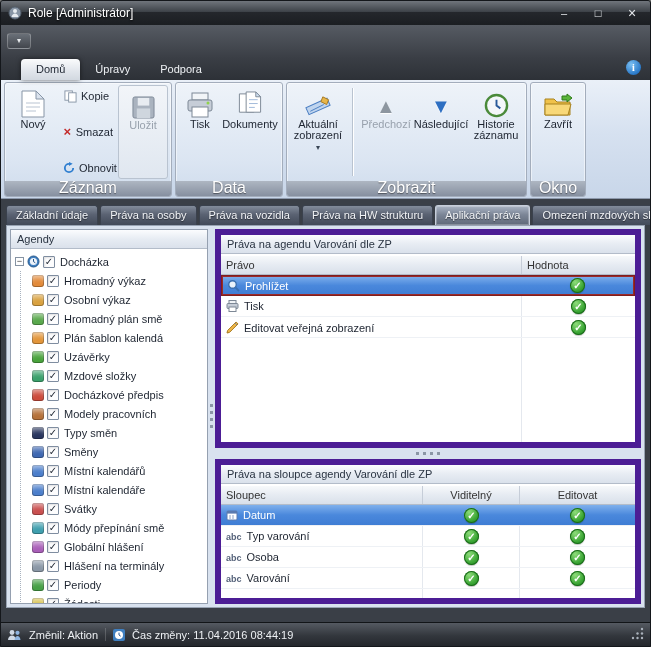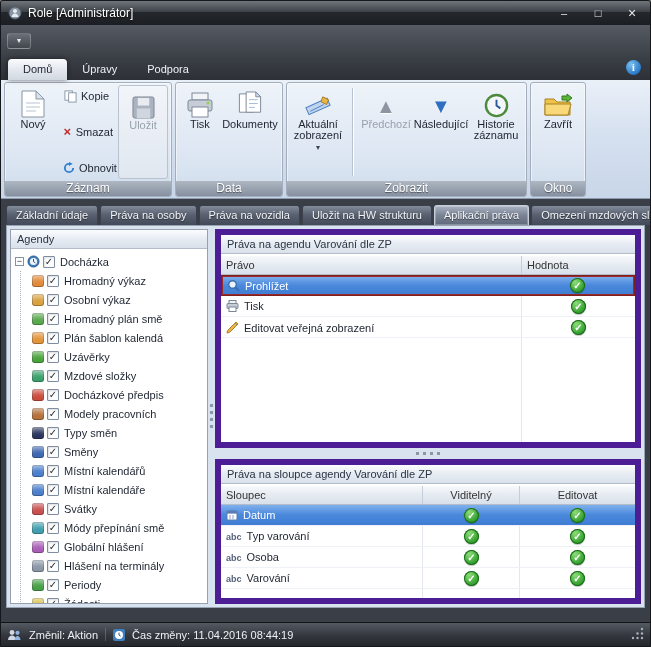--- a/index.html
+++ b/index.html
@@ -7,29 +7,29 @@
 .window{width:651px;height:647px;display:flex;flex-direction:column;background:#3a3f47;border:1px solid #14171b;border-radius:3px 3px 0 0;overflow:hidden}
 
 .titlebar{flex:0 0 24px;display:flex;align-items:center;gap:6px;padding:0 4px 0 7px;background:linear-gradient(#70757c,#3d4248 45%,#24272c 46%,#1b1e22);color:#fff}
 .titlebar .title{flex:1;font-size:12px;text-shadow:0 1px 2px rgba(0,0,0,.8)}
 .winbtn{width:28px;height:18px;display:flex;align-items:center;justify-content:center;color:#e6e9ec;font-size:11px;border-radius:2px}
 .winbtn.close{font-size:14px}
 
 .ribbon-top{flex:0 0 55px;background:linear-gradient(#565b63,#3a3e45 60%,#2d3137);display:flex;flex-direction:column}
 .qatrow{flex:1;display:flex;align-items:center;padding-left:6px}
 .qat-btn{width:24px;height:16px;border:1px solid rgba(255,255,255,.25);border-radius:3px;background:linear-gradient(#6a7078,#42464d);color:#e8ebee;font-size:8px;display:flex;align-items:center;justify-content:center}
-.tabrow{flex:0 0 24px;display:flex;align-items:flex-end;padding-left:7px;position:relative}
+.tabrow{flex:0 0 24px;display:flex;align-items:flex-end;padding-left:20px;position:relative}
 .rtab{padding:0 15px;line-height:21px;color:#eef1f4;border-radius:4px 4px 0 0}
 .rtab.active{background:linear-gradient(#fafbfc,#e4e8ee 50%,#d2d8e0);color:#1d2430;box-shadow:0 0 5px rgba(0,0,0,.55)}
 .info-btn{position:absolute;right:9px;bottom:5px;width:15px;height:15px;border-radius:50%;background:radial-gradient(circle at 35% 30%,#7cc0f2,#2a79c8 70%,#1a5aa0);color:#fff;font-size:10px;font-weight:bold;display:flex;align-items:center;justify-content:center;font-family:"Liberation Serif",serif}
 
 .ribbon-body{flex:0 0 92px;background:linear-gradient(#eaf0f8,#d6e1f0 45%,#c8d6e9);border-bottom:1px solid #8d99ac;display:flex;gap:3px;padding:2px 2px 1px 3px}
 .rgroup{border:1px solid #a3adbc;border-radius:3px;background:linear-gradient(#eef3f9,#dbe5f2 70%,#cfdcec);display:flex;flex-direction:column;overflow:hidden;box-shadow:inset 0 0 0 1px rgba(255,255,255,.5)}
 .rgroup-content{flex:1;display:flex;align-items:stretch;padding:2px 3px}
-.rgroup-caption{flex:0 0 15px;text-align:center;font-size:12px;line-height:14px;color:#fff;text-shadow:0 1px 1px rgba(0,0,0,.45);background:linear-gradient(#aeb6c2,#8690a0)}
+.rgroup-caption{flex:0 0 15px;text-align:center;font-size:16px;line-height:14px;color:#fff;text-shadow:0 1px 1px rgba(0,0,0,.45);background:linear-gradient(#aeb6c2,#8690a0)}
 .bigbtn{width:50px;display:flex;flex-direction:column;align-items:center;padding-top:3px;gap:1px;text-align:center;line-height:11px;border-radius:3px}
 .bigbtn .bicon{height:30px;display:flex;align-items:flex-end;justify-content:center}
 .bigbtn.disabled{color:#98a1ad}
 .bigbtn.framed{border:1px solid #b9c3d0;background:linear-gradient(#f2f5f9,#e0e7f0)}
 .smallcol{display:flex;flex-direction:column;justify-content:flex-start;gap:20px;padding:3px 2px;width:60px}
 .smallbtn{display:flex;align-items:center;gap:4px;height:16px;padding:0 3px;border-radius:2px}
 .smallbtn .sicon{width:14px;display:flex;justify-content:center}
 .x-red{color:#c32a2a;font-weight:bold;font-size:13px;line-height:12px}
 .arrow-up{font-size:20px;line-height:23px;color:#8d96a0;text-shadow:0 1px 1px #fff}
 .arrow-down{font-size:20px;line-height:23px;color:#2e6fc2;text-shadow:0 1px 1px #fff}
@@ -248,21 +248,21 @@
     </div>
 
   </div>
 
   <div class="main">
 
     <div class="page-tabs">
       <span class="ptab">Základní údaje</span>
       <span class="ptab">Práva na osoby</span>
       <span class="ptab">Práva na vozidla</span>
-      <span class="ptab">Uložit na HW strukturu</span>
+      <span class="ptab">Práva na HW strukturu</span>
       <span class="ptab active">Aplikační práva</span>
       <span class="ptab">Omezení mzdových složek</span>
     </div>
 
     <div class="content">
 
       <div class="left-panel">
         <div class="panel-header">Agendy</div>
         <div class="tree">
           <div class="troot">

